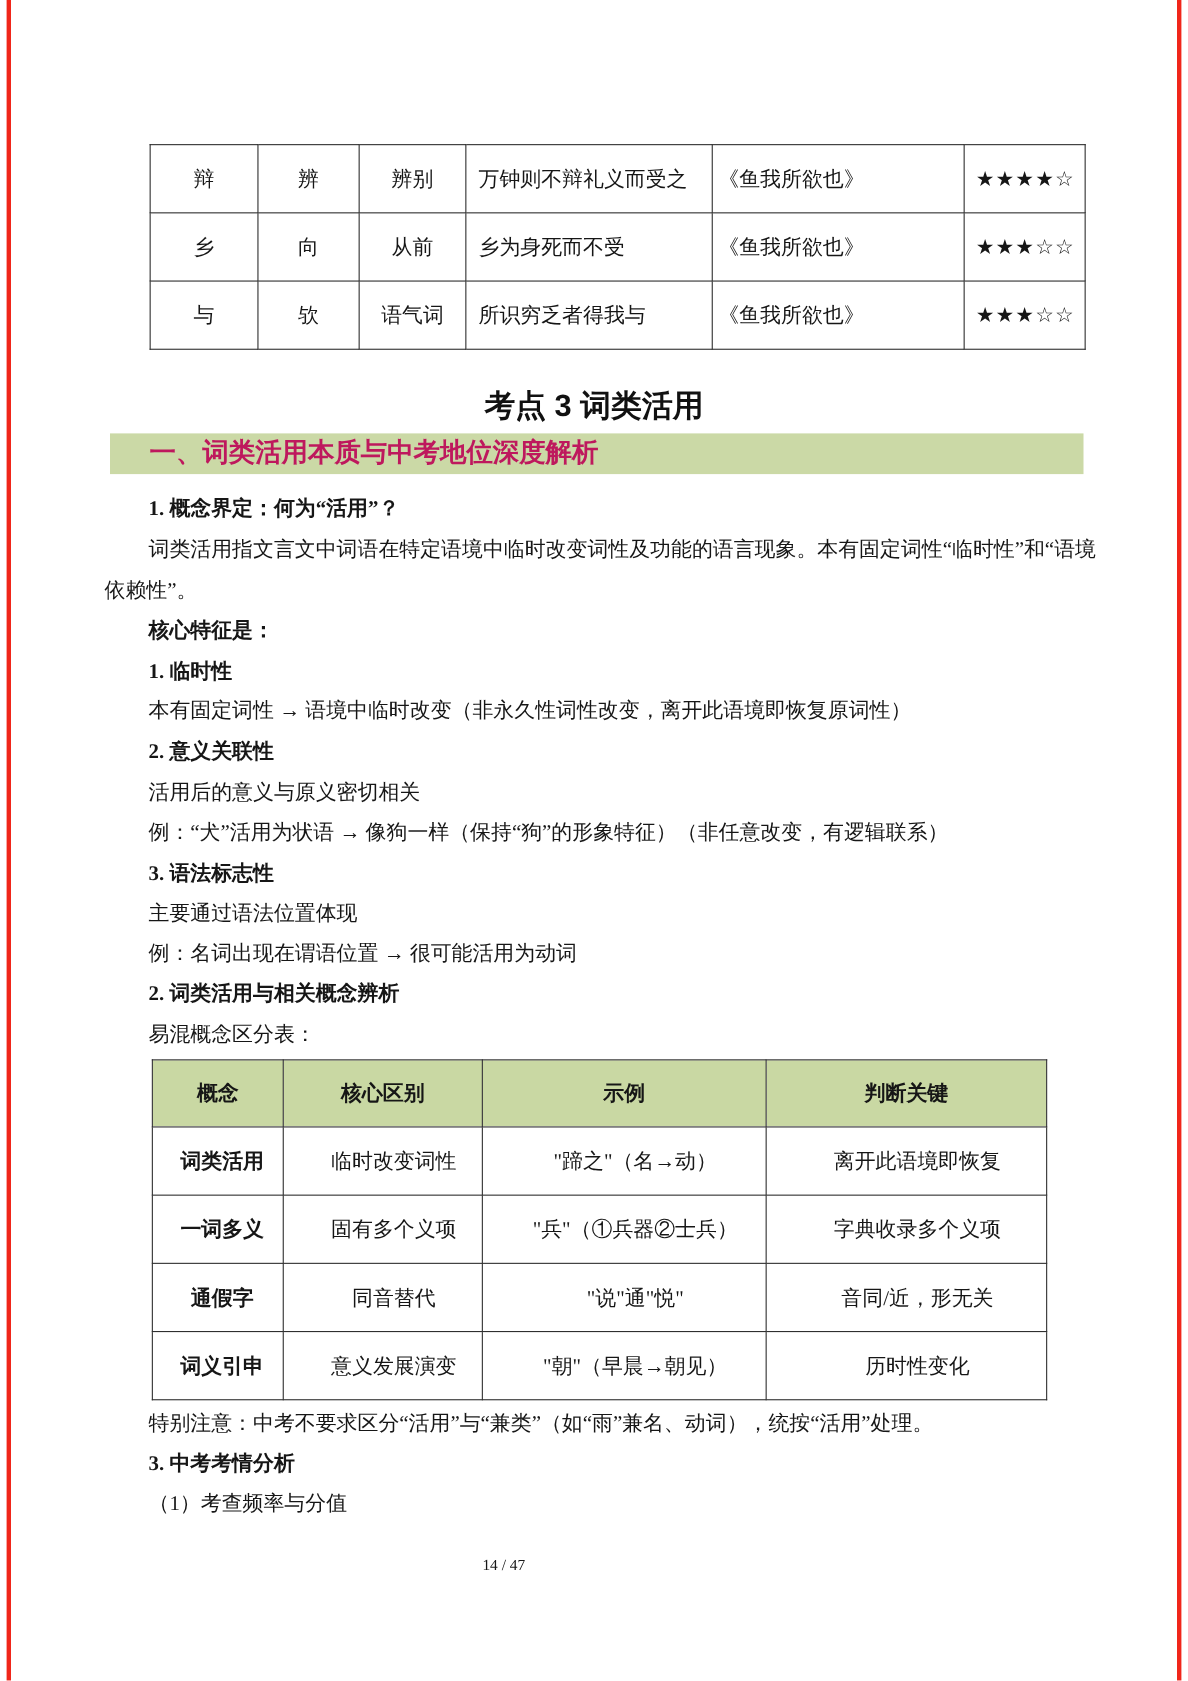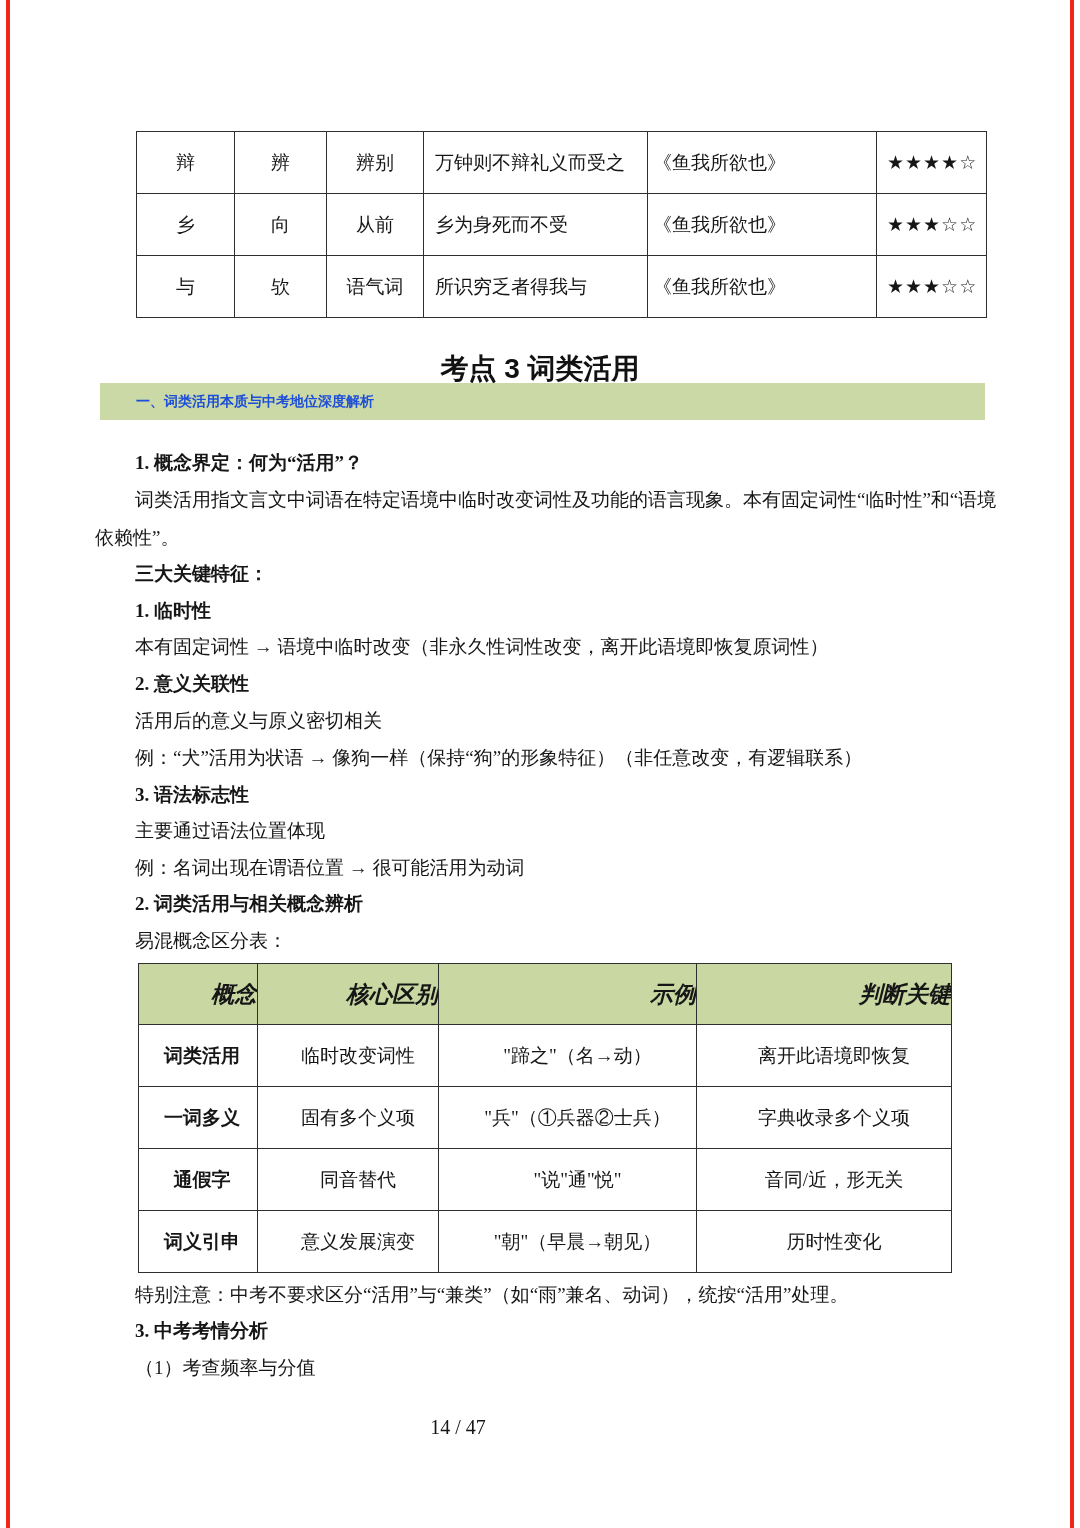--- a/index.html
+++ b/index.html
@@ -25,38 +25,38 @@
   .t1 td.al{text-align:left;padding-left:11px;}
   .t1 td.src{text-align:left;padding-left:5px;}
   .t1 td.stars{text-align:left;padding-left:10px;letter-spacing:1px;font-size:19px;}
 
   .page-title{
     position:absolute;left:0;top:352px;width:1080px;
     text-align:center;font-family:"Liberation Sans","DejaVu Sans",sans-serif;
     font-weight:bold;font-size:28px;line-height:34px;color:#111;
   }
   .banner{
-    position:absolute;left:100px;top:383px;width:849px;height:37px;
+    position:absolute;left:100px;top:394px;width:849px;height:37px;
     background:#cbd9a6;line-height:37px;padding-left:36px;
-    font-weight:bold;font-size:14px;color:#1d4ed8;
+    font-weight:bold;font-size:24px;color:#be185d;
   }
 
   .line{position:absolute;left:135px;font-size:19px;line-height:26px;white-space:nowrap;}
   .line.b{font-weight:bold;}
   .line.hang{left:95px;}
 
   
   .t2{left:138px;top:963px;width:813px;}
-  .t2 th{height:60px;background:#c9d8a3;font-weight:bold;text-align:right;font-size:23px;font-style:italic;}
+  .t2 th{height:60px;background:#c9d8a3;font-weight:bold;text-align:center;font-size:19px;}
   .t2 td{height:61px;text-align:center;padding-left:20px;}
   .t2 td.c1{font-weight:bold;padding-left:8px;}
 
   .footer{
     position:absolute;left:0;top:1416px;width:916px;
-    text-align:center;font-size:20px;
+    text-align:center;font-size:14px;
   }
 </style>
 </head>
 <body>
 
 <div class="page">
 
   <div class="red-line left" style="background: rgb(240, 38, 26);"></div>
   <div class="red-line right" style="background: rgb(240, 38, 26);"></div>
 
@@ -97,21 +97,21 @@
     </tbody>
   </table>
 
   <div class="page-title">考点 3 词类活用</div>
 
   <div class="banner" style="background: rgb(203, 217, 166);">一、词类活用本质与中考地位深度解析</div>
 
   <div class="line b" style="top:450px">1. 概念界定：何为“活用”？</div>
   <div class="line" style="top:487px">词类活用指文言文中词语在特定语境中临时改变词性及功能的语言现象。本有固定词性“临时性”和“语境</div>
   <div class="line hang" style="top:525px">依赖性”。</div>
-  <div class="line b" style="top:561px">三大关键特征：</div>
+  <div class="line b" style="top:561px">核心特征是：</div>
   <div class="line b" style="top:598px">1. 临时性</div>
   <div class="line" style="top:634px">本有固定词性 → 语境中临时改变（非永久性词性改变，离开此语境即恢复原词性）</div>
   <div class="line b" style="top:671px">2. 意义关联性</div>
   <div class="line" style="top:708px">活用后的意义与原义密切相关</div>
   <div class="line" style="top:745px">例：“犬”活用为状语 → 像狗一样（保持“狗”的形象特征）（非任意改变，有逻辑联系）</div>
   <div class="line b" style="top:782px">3. 语法标志性</div>
   <div class="line" style="top:818px">主要通过语法位置体现</div>
   <div class="line" style="top:855px">例：名词出现在谓语位置 → 很可能活用为动词</div>
   <div class="line b" style="top:891px">2. 词类活用与相关概念辨析</div>
   <div class="line" style="top:928px">易混概念区分表：</div>

